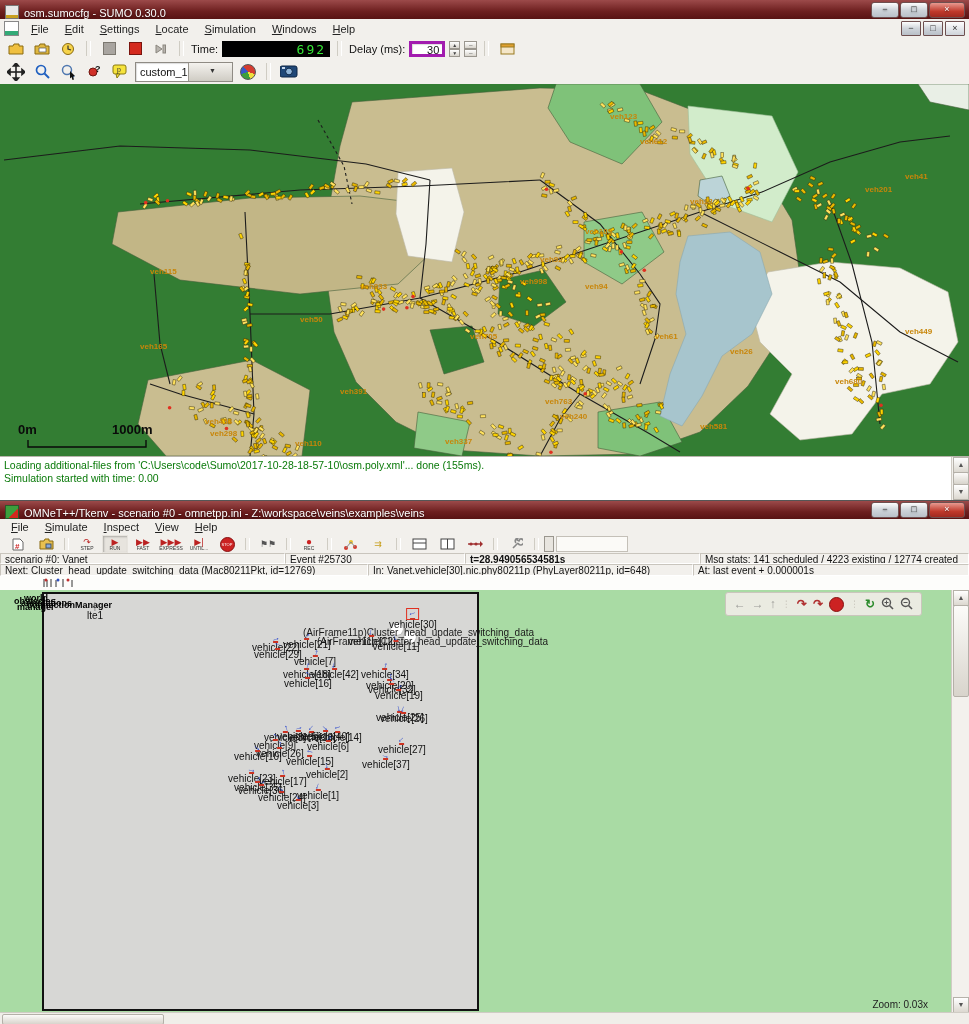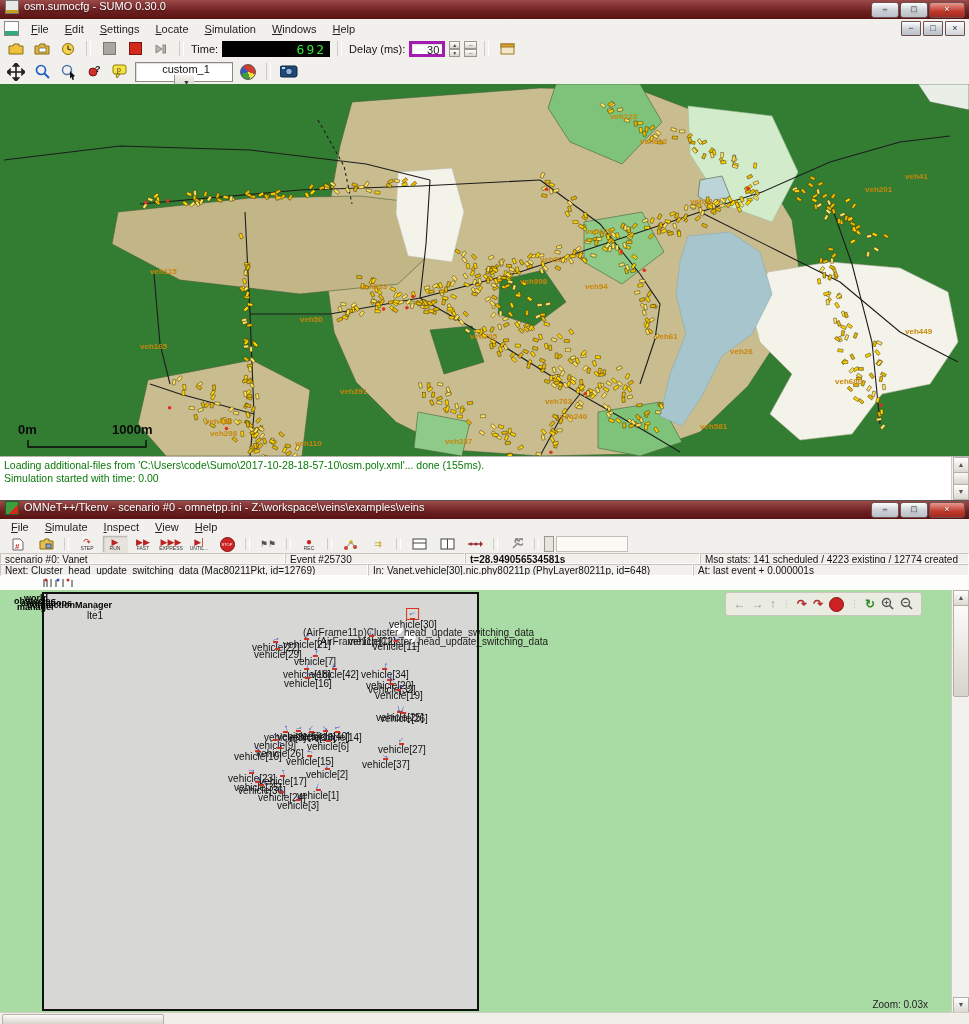--- a/index.html
+++ b/index.html
@@ -1,21 +1,21 @@
 <!DOCTYPE html>
 <html><head>
 <meta charset="utf-8">
 <style>
   html,body{margin:0;padding:0;background:#9a9a9a;}
   #stage{position:relative;width:969px;height:1024px;overflow:hidden;
          font-family:"Liberation Sans",sans-serif;font-size:11px;color:#111;background:#e8e6e0;}
   
   .titlebar{position:absolute;left:0;right:0;height:19px;
     background:linear-gradient(#9c4a4a,#6d1f1f 60%,#581313);color:#fff;
-    display:flex;align-items:flex-start;padding-left:5px;gap:5px;
+    display:flex;align-items:flex-end;padding-left:5px;gap:5px;
     text-shadow:0 1px 2px rgba(0,0,0,.6);font-size:11px;}
   .win-btns{position:absolute;right:4px;top:2px;display:flex;gap:1px;}
   .wbtn{width:26px;height:14px;border:1px solid #6e5050;border-radius:3px;
     background:linear-gradient(#fdfdfd,#cfd4da 50%,#b9c0c8);color:#333;
     font-size:9px;line-height:12px;text-align:center;}
   .wbtn.close{background:linear-gradient(#e89a90,#c0392b 60%,#a02a20);color:#fff;width:34px;}
   .menubar{position:absolute;left:0;right:0;background:#f2f0ec;border-bottom:1px solid #d9d5cd;
     display:flex;align-items:center;padding-left:4px;gap:2px;}
   .menu-item{display:inline-block;padding:2px 7px;color:#222;}
   .menu-item::first-letter{text-decoration:underline;}
@@ -35,21 +35,21 @@
     border-top:1px solid #b8b4ac;color:#0a7a0a;font-size:10.5px;line-height:13px;padding:2px 0 0 4px;box-sizing:border-box;}
   .vscroll{position:absolute;width:17px;background:#f3f1ed;border-left:1px solid #d0ccc4;}
   .sbtn{position:absolute;left:1px;width:14px;height:14px;border:1px solid #b6b2aa;background:linear-gradient(#fff,#dcd8d0);
     font-size:7px;text-align:center;line-height:13px;color:#555;}
   .lcd{background:#000;color:#36e636;font-family:"DejaVu Sans Mono",monospace;
     font-size:13px;letter-spacing:2px;text-align:right;padding:1px 4px 0 0;width:108px;height:16px;box-sizing:border-box;}
   .field{background:#fff;border:3px solid #a21caf;box-shadow:inset 1px 1px 1px #ddd;
     height:16px;font-size:11px;text-align:right;padding:0 3px;box-sizing:border-box;}
   .spin{display:flex;flex-direction:column;width:11px;height:16px;}
   .spin div{flex:1;border:1px solid #9a968e;background:linear-gradient(#fff,#d8d4cc);font-size:5px;line-height:6px;text-align:center;color:#444;}
-  .dropdown{display:flex;align-items:center;width:96px;height:18px;background:#fff;border:1px solid #8f8b84;box-shadow:inset 1px 1px 1px #ddd;flex-direction:column;}
+  .dropdown{display:flex;align-items:center;width:96px;height:18px;background:#fff;border:1px solid #8f8b84;box-shadow:inset 1px 1px 1px #ddd;}
   .dropdown span{flex:1;padding-left:4px;}
   .drop-arrow{width:15px;height:100%;background:linear-gradient(#f4f2ee,#cfccc4);border-left:1px solid #9a968e;
     font-size:7px;line-height:16px;text-align:center;color:#333;}
   
   #omnet-window{position:absolute;left:0;top:500px;width:969px;height:524px;background:#f2f0ec;border-top:1px solid #555;}
   #omnet-menubar{top:18px;height:16px;}
   #omnet-tb{top:34px;height:18px;gap:2px;}
   .otbtn{display:flex;flex-direction:column;align-items:center;justify-content:center;
     min-width:24px;height:16px;border:1px solid transparent;font-size:5px;color:#333;line-height:5px;}
   .otbtn .glyph{font-size:9px;line-height:8px;color:#b22;}

